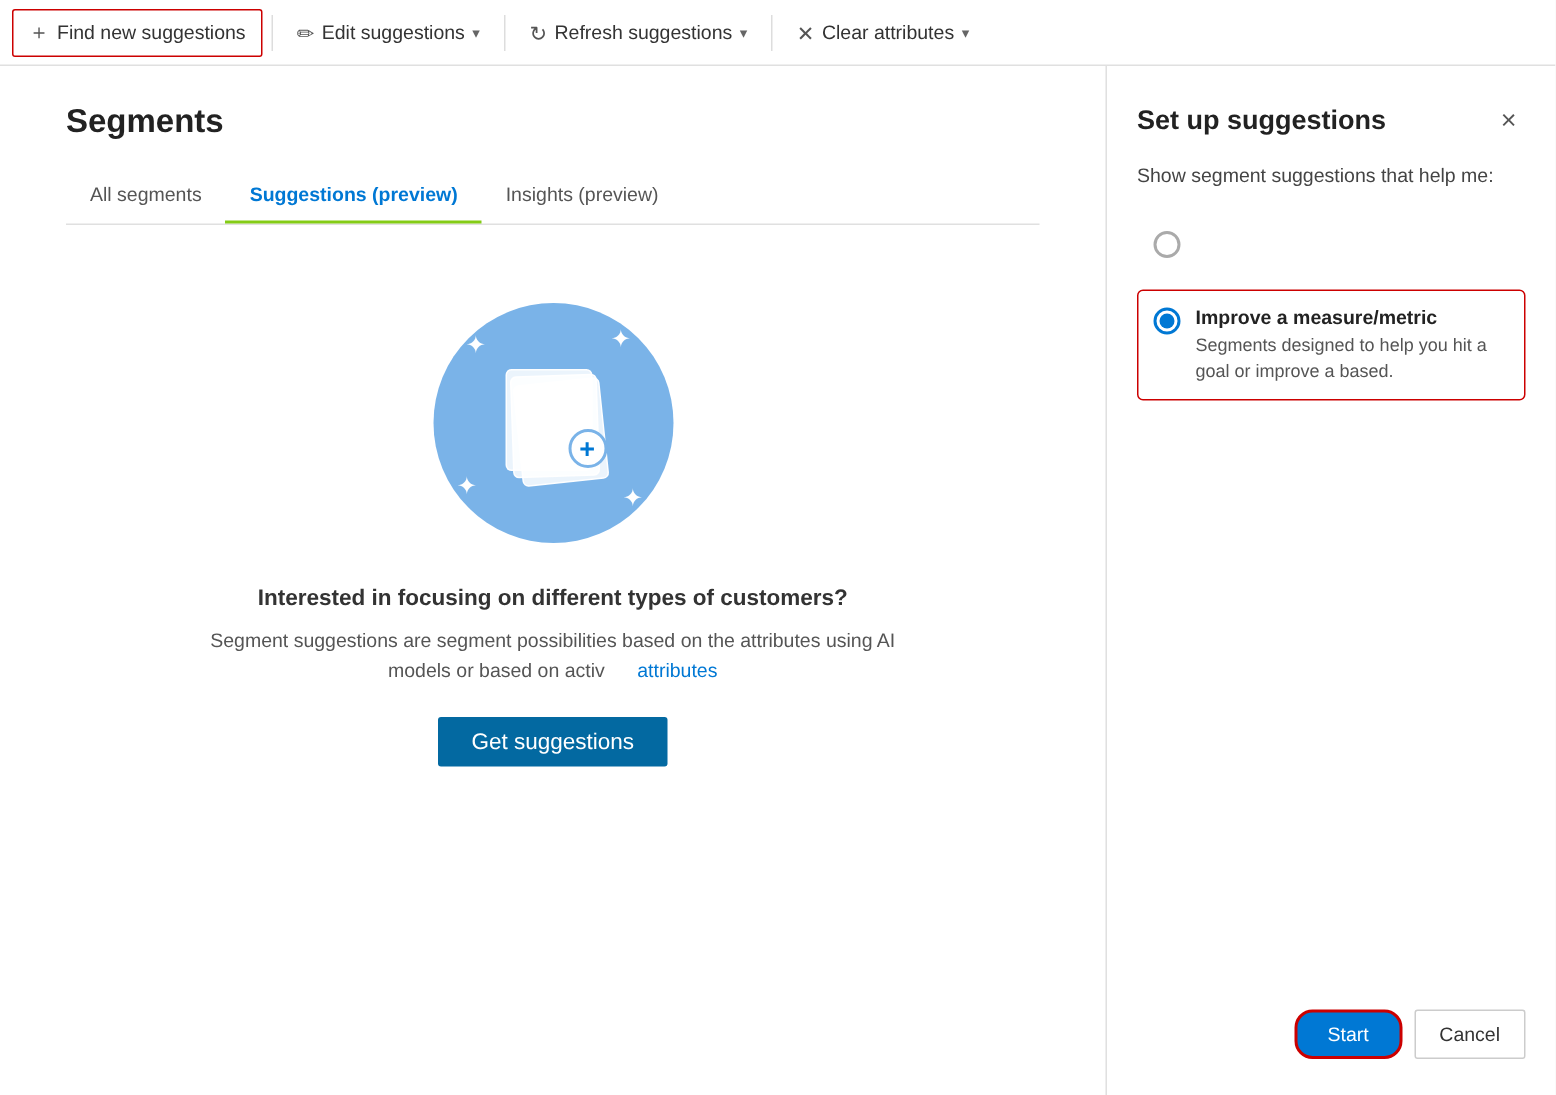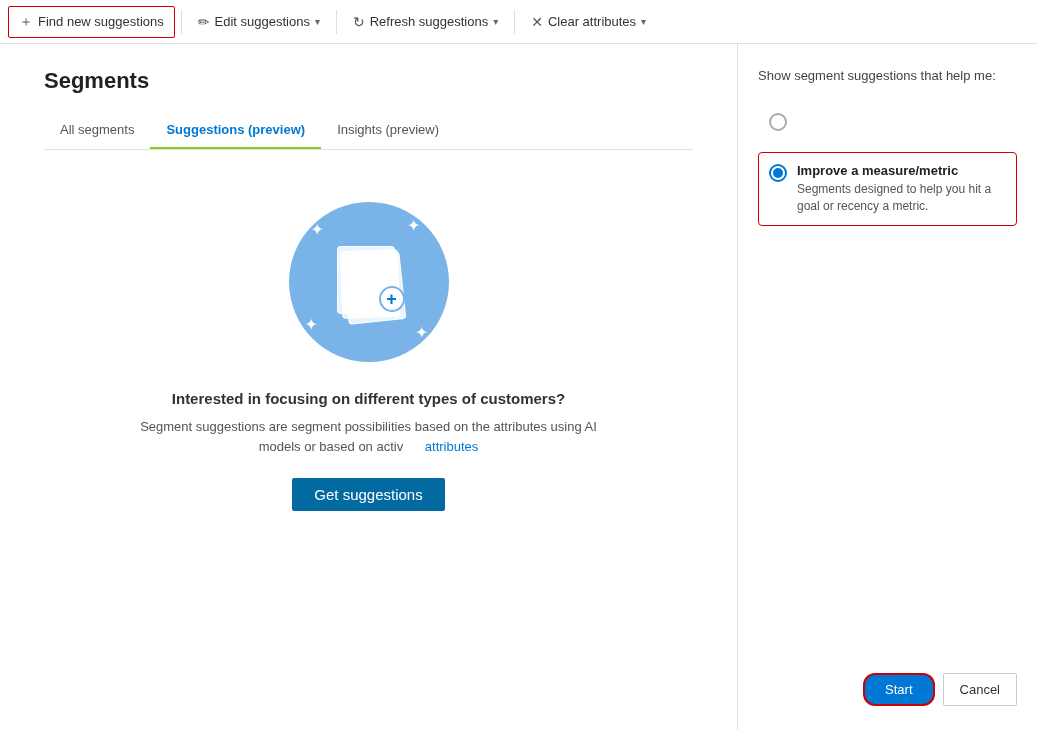--- a/index.html
+++ b/index.html
@@ -191,31 +191,35 @@
       <div class="illustration-title">Interested in focusing on different types of customers?</div>
       <div class="illustration-desc">
         <span>Segment suggestions are segment possibilities based on the attributes using AI models or based on activ</span>
         <a href="#">attributes</a>
       </div>
       <button class="get-suggestions-btn">Get suggestions</button>
     </div>
   </div>
 
   <div class="right-panel">
+    <div class="panel-header">
+      <span class="panel-title">Set up suggestions</span>
+      <button class="close-btn">×</button>
+    </div>
     <div class="panel-subtitle">Show segment suggestions that help me:</div>
 
     <div class="radio-option">
       <div class="radio-circle"></div>
     </div>
 
     <div class="radio-option selected">
       <div class="radio-circle checked"></div>
       <div class="radio-text">
         <div class="radio-label">Improve a measure/metric</div>
-        <div class="radio-desc">Segments designed to help you hit a goal or recency a metric.</div>
+        <div class="radio-desc">Segments designed to help you hit a goal or improve a based.</div>
       </div>
     </div>
 
     <div class="panel-footer">
       <button class="btn-start">Start</button>
       <button class="btn-cancel">Cancel</button>
     </div>
   </div>
 
 </div>

